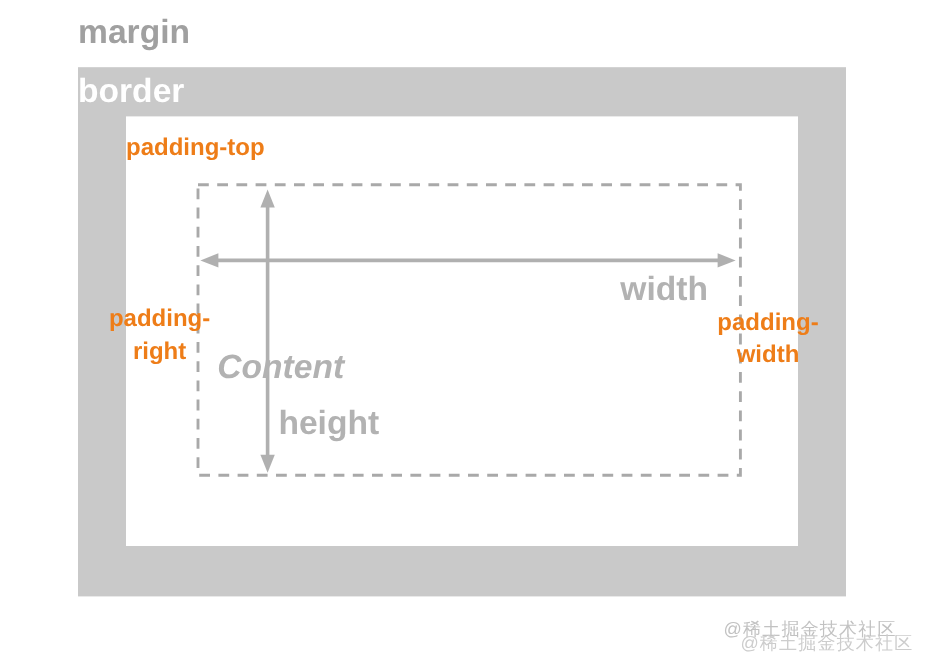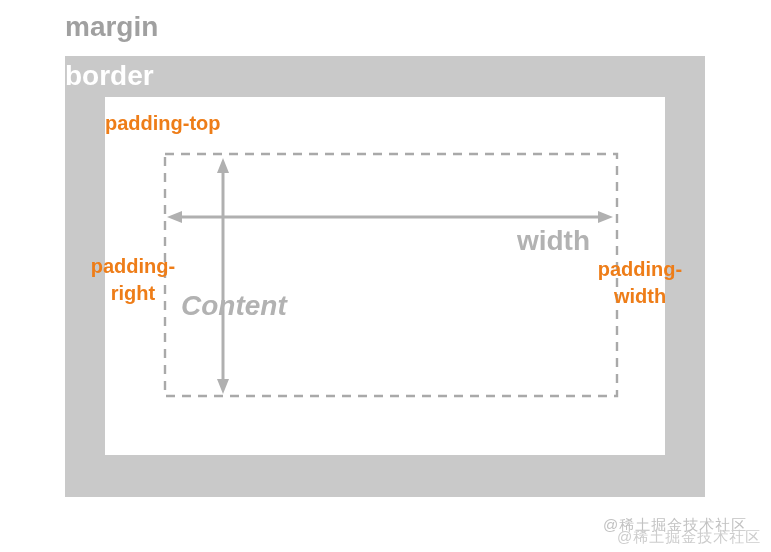--- a/index.html
+++ b/index.html
@@ -132,20 +132,21 @@
   <svg id="height-arrow-svg" class="abs" width="16" height="238">
     <line x1="8" y1="13" x2="8" y2="225" stroke="#b0b0b0" stroke-width="3"></line>
     <polygon points="8,1 2,16 14,16" fill="#b0b0b0"></polygon>
     <polygon points="8,237 2,222 14,222" fill="#b0b0b0"></polygon>
   </svg>
 
   <div id="width-label" class="abs lbl big light-gray-text">width</div>
 
   <div id="content-label" class="abs lbl big light-gray-text">Content</div>
 
+  <div id="height-label" class="abs lbl big light-gray-text">height</div>
 
   <div id="padding-left-label" class="abs orange-text">
     <span>padding-</span><br>
     <span>right</span>
   </div>
 
   <div id="padding-right-label" class="abs orange-text">
     <span>padding-</span><br>
     <span>width</span>
   </div>

